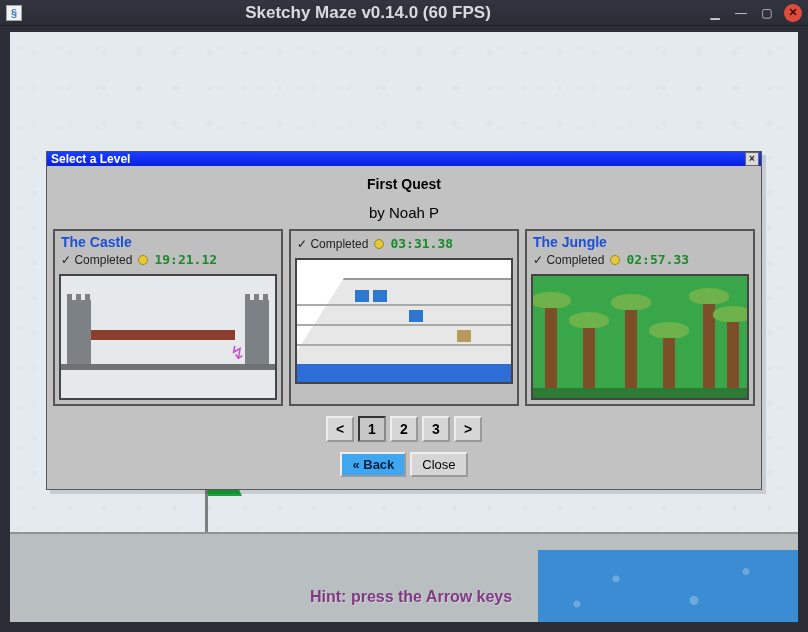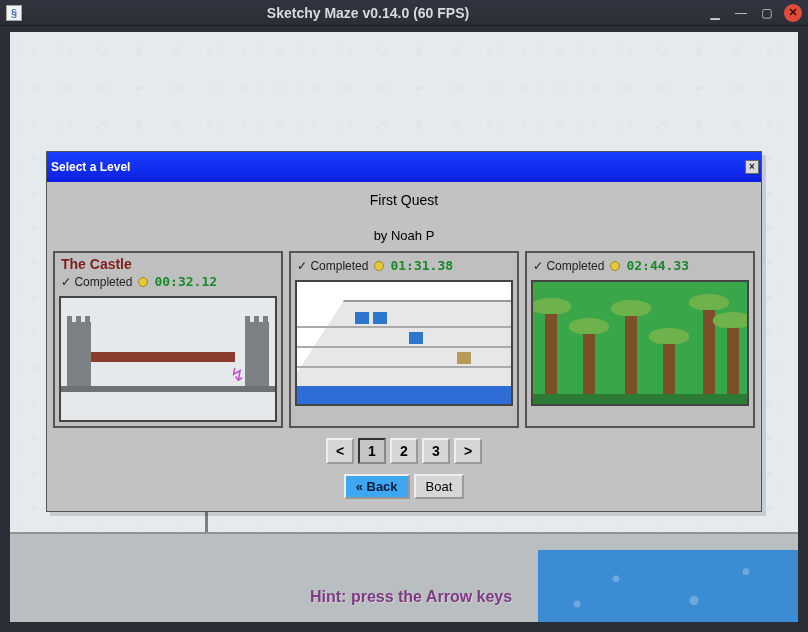--- a/index.html
+++ b/index.html
@@ -24,21 +24,21 @@
   .titlebar .appicon {
     width: 16px; height: 16px;
     background: #f2f2f2;
     border: 1px solid #9aa;
     display: flex; align-items: center; justify-content: center;
     font-size: 11px; color: #3b75c4; font-weight: bold;
     margin-right: 8px;
   }
   .titlebar .title {
     flex: 1; text-align: center;
-    color: #d7dae0; font-size: 14px; font-weight: bold;
+    color: #d7dae0; font-size: 17px; font-weight: bold;
   }
   .titlebar .wm { display: flex; gap: 8px; align-items: center; }
   .wm-btn { width: 18px; height: 18px; display:flex; align-items:center; justify-content:center; color:#c9ccd4; font-size:12px; }
   .wm-close { width:18px; height:18px; border-radius:50%; background:#e24b3b; color:#3b0e09; display:flex; align-items:center; justify-content:center; font-size:11px; font-weight:bold; }
 
   .game-area {
     position: relative;
     flex: 1;
     overflow: hidden;
     border: 10px solid #2b2e37;
@@ -96,50 +96,50 @@
   }
 
   
   .modal {
     position:absolute; left:36px; top:119px; width:716px;
     background:#c2c2c2;
     border:1px solid #555;
     box-shadow: 4px 4px 0 rgba(0,0,0,.12);
   }
   .modal-titlebar {
-    height:30px;
+    height:14px;
     background: linear-gradient(to bottom, #1b3fff, #0a1fe0);
     color:#fff; font-size:12px; font-weight:bold;
     display:flex; align-items:center; justify-content:space-between;
     padding:0 2px 0 4px;
   }
   .modal-close {
     width:14px; height:14px; background:#d9d9d9; border:1px solid #666;
     color:#222; font-size:10px; line-height:12px; text-align:center;
   }
   .modal-body { padding: 6px 6px 12px 6px; }
 
   .quest-header { text-align:center; padding: 4px 0 8px 0; }
-  .quest-title { font-weight:normal; font-size:14px; }
+  .quest-title { font-weight:bold; font-size:14px; }
   .quest-sub { font-size:13px; margin-top:4px; }
-  .quest-author { font-size:13px; margin-top:20px; }
+  .quest-author { font-size:15px; margin-top:12px; }
 
   .levels {
     display:flex; gap:6px;
   }
   .card {
     flex:1;
     border:2px solid #555;
     background:#bfbfbf;
     display:flex; flex-direction:column;
   }
   .card-head {
     padding:3px 6px;
   }
-  .card-name { font-weight:bold; font-size:14px; color:#7f1d1d; }
+  .card-name { font-weight:bold; font-size:14px; color:#1d4ed8; }
   .card-stats { display:flex; align-items:center; gap:6px; margin-top:2px; font-size:12px; }
   .check { color:#222; }
   .coin { width:10px; height:10px; border-radius:50%; background:#e2c83a; border:1px solid #9c8a1b; display:inline-block; }
   .time { color:#1a8a2c; font-weight:bold; font-family: monospace; font-size:13px; }
   .thumb {
     margin:4px; height:126px;
     border:2px solid #444;
     background:#fff; position:relative; overflow:hidden;
   }
 
@@ -244,59 +244,60 @@
         </div>
 
         <div class="levels">
 
           <div class="card">
             <div class="card-head">
               <div class="card-name">The Castle</div>
               <div class="card-stats">
                 <span class="check">✓ Completed</span>
                 <span class="coin"></span>
-                <span class="time">00:32.12</span>
+                <span class="time">19:21.12</span>
               </div>
             </div>
             <div class="thumb scene-castle">
               <div class="tower t1"></div>
                 <div class="tower t2"></div>
               <div class="plat"></div>
                 <div class="floor"></div>
               <div class="spark">↯</div>
             </div>
           </div>
 
           <div class="card">
             <div class="card-head">
               <div class="card-stats">
                 <span class="check">✓ Completed</span>
                 <span class="coin"></span>
-                <span class="time">01:31.38</span>
+                <span class="time">03:31.38</span>
               </div>
             </div>
             <div class="thumb scene-boat">
               <div class="hull"></div>
               <div class="deck d1"></div>
                 <div class="deck d2"></div>
                 <div class="deck d3"></div>
               <div class="box b1"></div>
                 <div class="box b2"></div>
                 <div class="box b3"></div>
                 <div class="box b4"></div>
               <div class="waves"></div>
             </div>
           </div>
 
           <div class="card">
             <div class="card-head">
+              <div class="card-name">The Jungle</div>
               <div class="card-stats">
                 <span class="check">✓ Completed</span>
                 <span class="coin"></span>
-                <span class="time">02:44.33</span>
+                <span class="time">02:57.33</span>
               </div>
             </div>
             <div class="thumb scene-jungle">
               <div class="tree t1"></div>
                 <div class="tree t2"></div>
                 <div class="tree t3"></div>
               <div class="tree t4"></div>
                 <div class="tree t5"></div>
                 <div class="tree t6"></div>
               <div class="grass"></div>
@@ -308,19 +309,19 @@
         <div class="pager">
           <div class="pbtn">&lt;</div>
           <div class="pbtn active">1</div>
           <div class="pbtn">2</div>
           <div class="pbtn">3</div>
           <div class="pbtn">&gt;</div>
         </div>
 
         <div class="actions">
           <div class="act back">« Back</div>
-          <div class="act close">Boat</div>
+          <div class="act close">Close</div>
         </div>
 
       </div>
     </div>
   </div>
 </div>
 
 </body></html>

